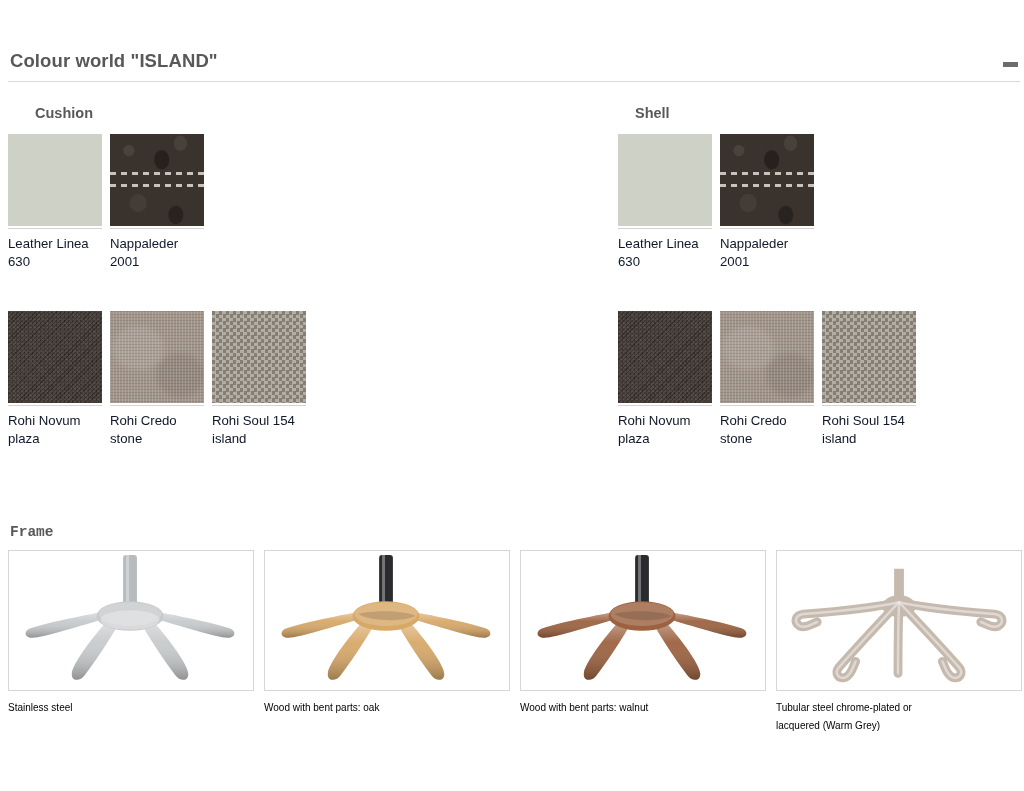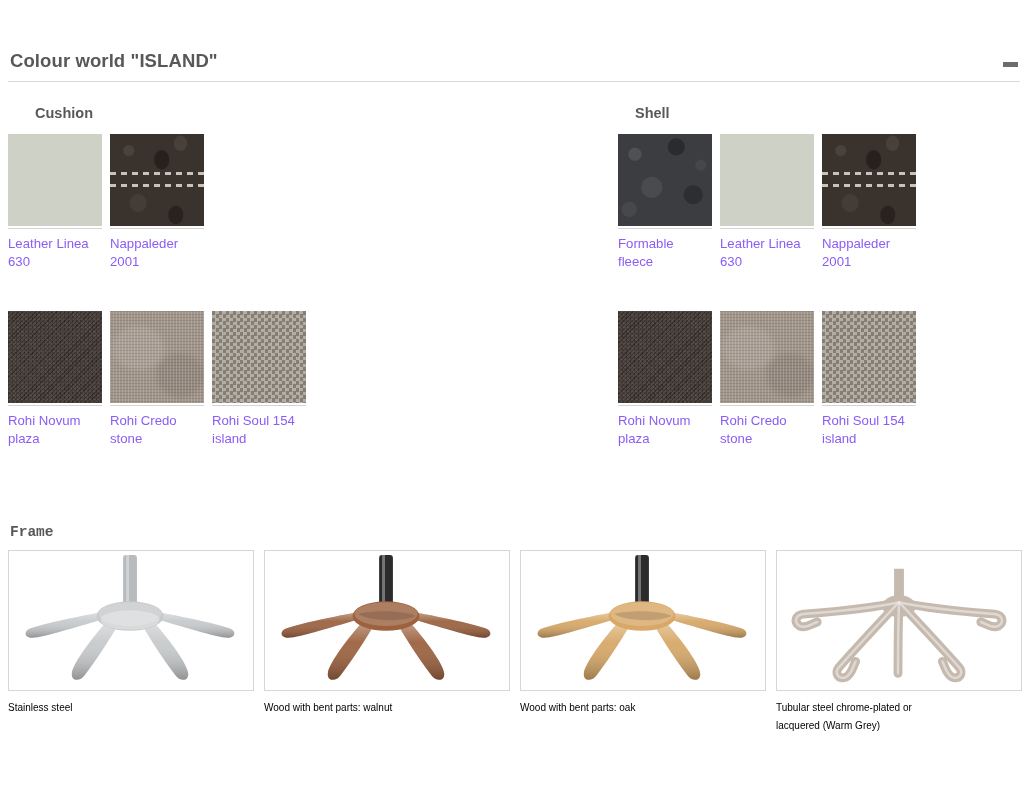--- a/index.html
+++ b/index.html
@@ -98,21 +98,21 @@
   }
   .swatch-sep {
     height: 1px;
     background: #d4d4d4;
     margin-top: 2px;
     width: 94px;
   }
   .swatch-label {
     font-size: 13.2px;
     line-height: 17.5px;
-    color: #8b5cf6;
+    color: #0f172a;
     padding-top: 6px;
     white-space: pre-line;
   }
 
   
   .tex-plain { }
 
   
   .tex-fleece {
     background-color: #3b3d41;
@@ -259,26 +259,20 @@
           <div class="swatch-label">Rohi Soul 154
 island</div>
         </div>
       </div>
     </div>
 
   <div class="section-heading" id="heading-shell">Shell</div>
 
   <div class="swatch-group" id="shell-row1" style="left:618px; top:134px;">
       <div class="swatch-row">
-        <div class="swatch-cell">
-          <div class="swatch-img tex-fleece"></div>
-          <div class="swatch-sep"></div>
-          <div class="swatch-label">Formable
-fleece</div>
-        </div>
         <div class="swatch-cell">
           <div class="swatch-img tex-plain" style="background: rgb(206, 209, 198);"></div>
           <div class="swatch-sep"></div>
           <div class="swatch-label">Leather Linea
 630</div>
         </div>
         <div class="swatch-cell">
           <div class="swatch-img tex-nappa"></div>
           <div class="swatch-sep"></div>
           <div class="swatch-label">Nappaleder
@@ -336,20 +330,47 @@
             <ellipse cx="122" cy="64" rx="32" ry="12" fill="rgba(255,255,255,.18)"></ellipse>
             <ellipse cx="122" cy="70" rx="30" ry="10" fill="rgba(255,255,255,.30)"></ellipse>
           </svg>
         </div>
         <div class="frame-label">Stainless steel</div>
       </div>
       <div class="frame-cell">
         <div class="frame-card">
           <svg viewBox="0 0 246 141" class="frame-svg">
             <defs>
+              <linearGradient id="g-oak-wood-base" x1="0" y1="0" x2="0" y2="1">
+                <stop offset="0%" stop-color="rgba(255,255,255,.55)"></stop>
+                <stop offset="45%" stop-color="rgba(255,255,255,.05)"></stop>
+                <stop offset="100%" stop-color="rgba(0,0,0,.28)"></stop>
+              </linearGradient>
+            </defs>
+            <rect x="115" y="4" width="14" height="56" rx="3" fill="#2b2b2d"></rect>
+            <rect x="118" y="4" width="3" height="56" fill="rgba(255,255,255,.35)"></rect>
+            <path d="M116 58 C 92 62, 48 70, 22 78 C 14 80, 14 88, 23 88 C 34 88, 70 76, 100 68 Z" fill="#d7a868"></path>
+            <path d="M116 58 C 92 62, 48 70, 22 78 C 14 80, 14 88, 23 88 C 34 88, 70 76, 100 68 Z" fill="url(#g-oak-wood-base)"></path>
+            <path d="M128 58 C 152 62, 196 70, 222 78 C 230 80, 230 88, 221 88 C 210 88, 174 76, 144 68 Z" fill="#d7a868"></path>
+            <path d="M128 58 C 152 62, 196 70, 222 78 C 230 80, 230 88, 221 88 C 210 88, 174 76, 144 68 Z" fill="url(#g-oak-wood-base)"></path>
+            <path d="M117 62 C 108 80, 90 108, 76 126 C 71 133, 62 132, 63 124 C 64 114, 86 84, 104 66 Z" fill="#d7a868"></path>
+            <path d="M117 62 C 108 80, 90 108, 76 126 C 71 133, 62 132, 63 124 C 64 114, 86 84, 104 66 Z" fill="url(#g-oak-wood-base)"></path>
+            <path d="M127 62 C 136 80, 154 108, 168 126 C 173 133, 182 132, 181 124 C 180 114, 158 84, 140 66 Z" fill="#d7a868"></path>
+            <path d="M127 62 C 136 80, 154 108, 168 126 C 173 133, 182 132, 181 124 C 180 114, 158 84, 140 66 Z" fill="url(#g-oak-wood-base)"></path>
+            <ellipse cx="122" cy="66" rx="34" ry="15" fill="#d7a868"></ellipse>
+            <ellipse cx="122" cy="64" rx="32" ry="12" fill="rgba(255,255,255,.18)"></ellipse>
+            <path d="M94 64 C 108 60, 140 60, 152 66 C 140 72, 106 72, 94 64 Z" fill="rgba(0,0,0,.13)"></path>
+          </svg>
+        </div>
+        <div class="frame-label">Wood with bent parts: oak</div>
+      </div>
+      <div class="frame-cell">
+        <div class="frame-card">
+          <svg viewBox="0 0 246 141" class="frame-svg">
+            <defs>
               <linearGradient id="g-walnut-wood-base" x1="0" y1="0" x2="0" y2="1">
                 <stop offset="0%" stop-color="rgba(255,255,255,.55)"></stop>
                 <stop offset="45%" stop-color="rgba(255,255,255,.05)"></stop>
                 <stop offset="100%" stop-color="rgba(0,0,0,.28)"></stop>
               </linearGradient>
             </defs>
             <rect x="115" y="4" width="14" height="56" rx="3" fill="#2b2b2d"></rect>
             <rect x="118" y="4" width="3" height="56" fill="rgba(255,255,255,.35)"></rect>
             <path d="M116 58 C 92 62, 48 70, 22 78 C 14 80, 14 88, 23 88 C 34 88, 70 76, 100 68 Z" fill="#9c6240"></path>
             <path d="M116 58 C 92 62, 48 70, 22 78 C 14 80, 14 88, 23 88 C 34 88, 70 76, 100 68 Z" fill="url(#g-walnut-wood-base)"></path>
@@ -358,47 +379,20 @@
             <path d="M117 62 C 108 80, 90 108, 76 126 C 71 133, 62 132, 63 124 C 64 114, 86 84, 104 66 Z" fill="#9c6240"></path>
             <path d="M117 62 C 108 80, 90 108, 76 126 C 71 133, 62 132, 63 124 C 64 114, 86 84, 104 66 Z" fill="url(#g-walnut-wood-base)"></path>
             <path d="M127 62 C 136 80, 154 108, 168 126 C 173 133, 182 132, 181 124 C 180 114, 158 84, 140 66 Z" fill="#9c6240"></path>
             <path d="M127 62 C 136 80, 154 108, 168 126 C 173 133, 182 132, 181 124 C 180 114, 158 84, 140 66 Z" fill="url(#g-walnut-wood-base)"></path>
             <ellipse cx="122" cy="66" rx="34" ry="15" fill="#9c6240"></ellipse>
             <ellipse cx="122" cy="64" rx="32" ry="12" fill="rgba(255,255,255,.18)"></ellipse>
             <path d="M94 64 C 108 60, 140 60, 152 66 C 140 72, 106 72, 94 64 Z" fill="rgba(0,0,0,.13)"></path>
           </svg>
         </div>
         <div class="frame-label">Wood with bent parts: walnut</div>
-      </div>
-      <div class="frame-cell">
-        <div class="frame-card">
-          <svg viewBox="0 0 246 141" class="frame-svg">
-            <defs>
-              <linearGradient id="g-oak-wood-base" x1="0" y1="0" x2="0" y2="1">
-                <stop offset="0%" stop-color="rgba(255,255,255,.55)"></stop>
-                <stop offset="45%" stop-color="rgba(255,255,255,.05)"></stop>
-                <stop offset="100%" stop-color="rgba(0,0,0,.28)"></stop>
-              </linearGradient>
-            </defs>
-            <rect x="115" y="4" width="14" height="56" rx="3" fill="#2b2b2d"></rect>
-            <rect x="118" y="4" width="3" height="56" fill="rgba(255,255,255,.35)"></rect>
-            <path d="M116 58 C 92 62, 48 70, 22 78 C 14 80, 14 88, 23 88 C 34 88, 70 76, 100 68 Z" fill="#d7a868"></path>
-            <path d="M116 58 C 92 62, 48 70, 22 78 C 14 80, 14 88, 23 88 C 34 88, 70 76, 100 68 Z" fill="url(#g-oak-wood-base)"></path>
-            <path d="M128 58 C 152 62, 196 70, 222 78 C 230 80, 230 88, 221 88 C 210 88, 174 76, 144 68 Z" fill="#d7a868"></path>
-            <path d="M128 58 C 152 62, 196 70, 222 78 C 230 80, 230 88, 221 88 C 210 88, 174 76, 144 68 Z" fill="url(#g-oak-wood-base)"></path>
-            <path d="M117 62 C 108 80, 90 108, 76 126 C 71 133, 62 132, 63 124 C 64 114, 86 84, 104 66 Z" fill="#d7a868"></path>
-            <path d="M117 62 C 108 80, 90 108, 76 126 C 71 133, 62 132, 63 124 C 64 114, 86 84, 104 66 Z" fill="url(#g-oak-wood-base)"></path>
-            <path d="M127 62 C 136 80, 154 108, 168 126 C 173 133, 182 132, 181 124 C 180 114, 158 84, 140 66 Z" fill="#d7a868"></path>
-            <path d="M127 62 C 136 80, 154 108, 168 126 C 173 133, 182 132, 181 124 C 180 114, 158 84, 140 66 Z" fill="url(#g-oak-wood-base)"></path>
-            <ellipse cx="122" cy="66" rx="34" ry="15" fill="#d7a868"></ellipse>
-            <ellipse cx="122" cy="64" rx="32" ry="12" fill="rgba(255,255,255,.18)"></ellipse>
-            <path d="M94 64 C 108 60, 140 60, 152 66 C 140 72, 106 72, 94 64 Z" fill="rgba(0,0,0,.13)"></path>
-          </svg>
-        </div>
-        <div class="frame-label">Wood with bent parts: oak</div>
       </div>
       <div class="frame-cell">
         <div class="frame-card">
           <svg viewBox="0 0 246 141" class="frame-svg">
             <defs>
               <linearGradient id="g-tubular-steel-base" x1="0" y1="0" x2="0" y2="1">
                 <stop offset="0%" stop-color="rgba(255,255,255,.55)"></stop>
                 <stop offset="45%" stop-color="rgba(255,255,255,.05)"></stop>
                 <stop offset="100%" stop-color="rgba(0,0,0,.28)"></stop>
               </linearGradient>

